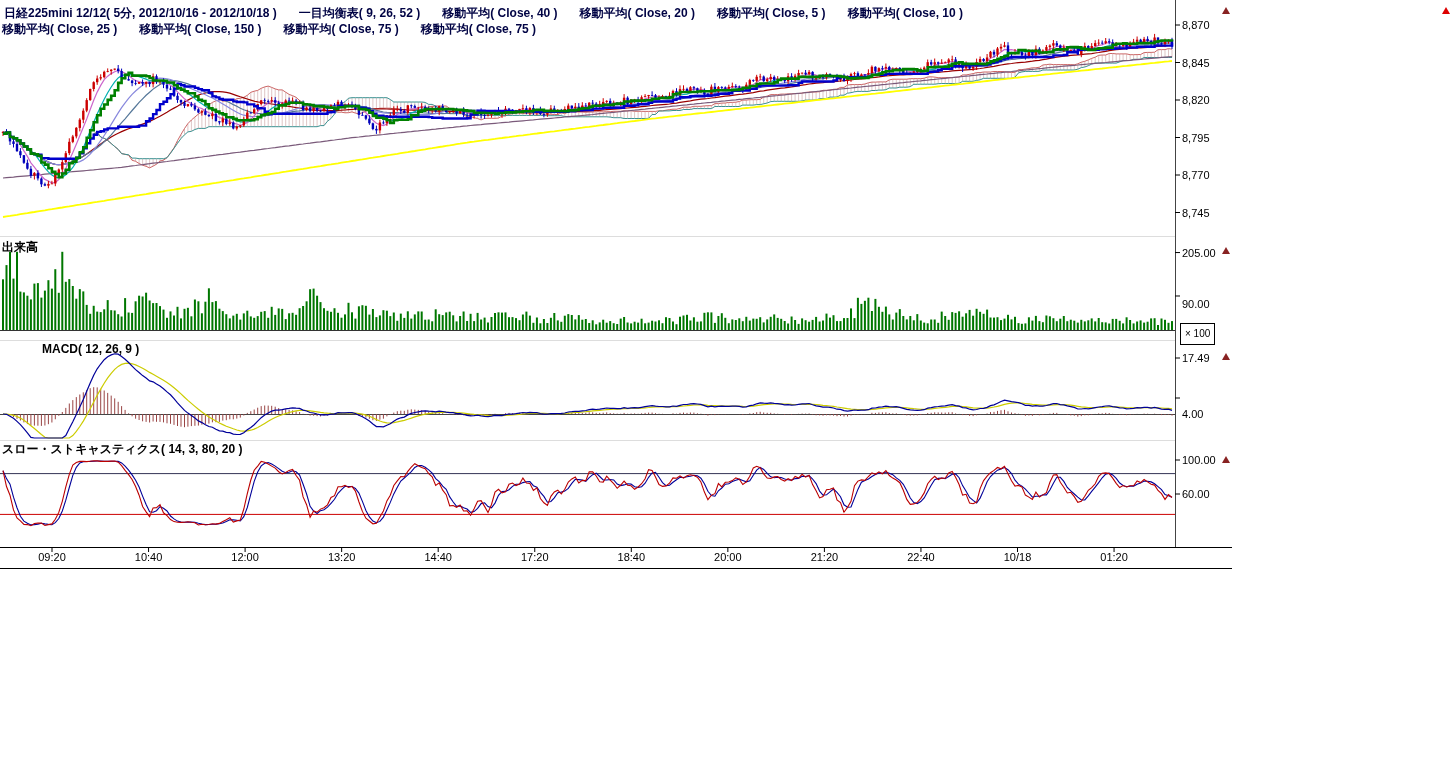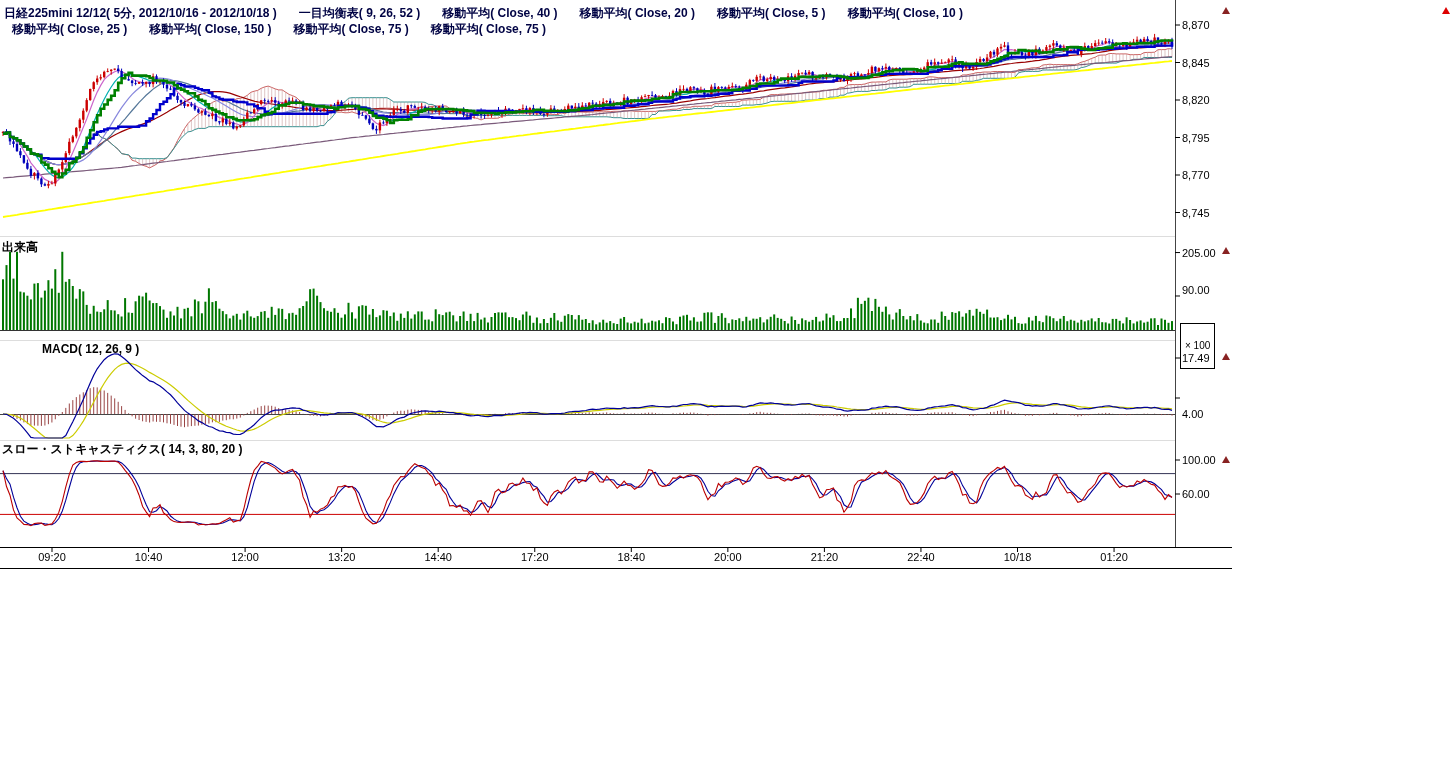--- a/index.html
+++ b/index.html
@@ -2,27 +2,27 @@
 <html><head>
 <meta charset="utf-8">
 <style>
   html,body{margin:0;padding:0;background:#ffffff;}
   #screen{position:relative;width:1452px;height:741px;background:#ffffff;overflow:hidden;
           font-family:"Liberation Sans",sans-serif;}
   #chart-svg{position:absolute;left:0;top:0;}
   .legend{position:absolute;display:flex;gap:22px;white-space:nowrap;
           font:bold 12px "Liberation Sans",sans-serif;color:#000344;z-index:5;}
   #legend1{left:4px;top:5px;}
-  #legend2{left:12px;top:21px;}
+  #legend2{left:2px;top:21px;}
   .plabel{position:absolute;font:bold 12px "Liberation Sans",sans-serif;color:#000000;z-index:5;}
   #vol-label{left:2px;top:239px;}
   #macd-label{left:2px;top:342px;padding-left:40px;}
   #stoch-label{left:2px;top:441px;}
   #mult-box{position:absolute;left:1180px;top:323px;border:1px solid #000;background:#fff;
-            font:10px "Liberation Sans",sans-serif;color:#000;padding:16px 4px;height:12px;line-height:12px;}
+            font:10px "Liberation Sans",sans-serif;color:#000;padding:4px 4px;height:12px;line-height:12px;}
   .tick{position:absolute;left:1182px;font:11px "Liberation Sans",sans-serif;color:#000;}
   .tlab{position:absolute;top:551px;transform:translateX(-50%);font:11px "Liberation Sans",sans-serif;color:#000;}
   .arrowbox{position:absolute;width:10px;height:10px;cursor:pointer;}
   .tri{display:block;width:0;height:0;border-left:4px solid transparent;border-right:4px solid transparent;
        border-bottom:7px solid #882222;margin:1px auto;}
   .tri.red{border-bottom-color:#dd0000;}
   #axis-layer,#time-layer{position:absolute;left:0;top:0;width:0;height:0;}
 </style>
 </head>
 <body>
@@ -1756,21 +1756,21 @@
   <div id="mult-box">× 100</div>
 
   <div id="axis-layer">
       <div class="tick" style="top: 19px;">8,870</div>
       <div class="tick" style="top: 56.5px;">8,845</div>
       <div class="tick" style="top: 94px;">8,820</div>
       <div class="tick" style="top: 131.5px;">8,795</div>
       <div class="tick" style="top: 169px;">8,770</div>
       <div class="tick" style="top: 206.5px;">8,745</div>
       <div class="tick" style="top: 246.551px;">205.00</div>
-      <div class="tick" style="top: 284px;">90.00</div>
+      <div class="tick" style="top: 298px;">90.00</div>
       <div class="tick" style="top: 352px;">17.49</div>
       <div class="tick" style="top: 372px; margin-top: 36px;">4.00</div>
       <div class="tick" style="top: 454px;">100.00</div>
       <div class="tick" style="top: 488px;">60.00</div>
     </div>
   <div id="time-layer">
       <div class="tlab" style="left: 52px;">09:20</div>
       <div class="tlab" style="left: 148.55px;">10:40</div>
       <div class="tlab" style="left: 245.1px;">12:00</div>
       <div class="tlab" style="left: 341.65px;">13:20</div>

